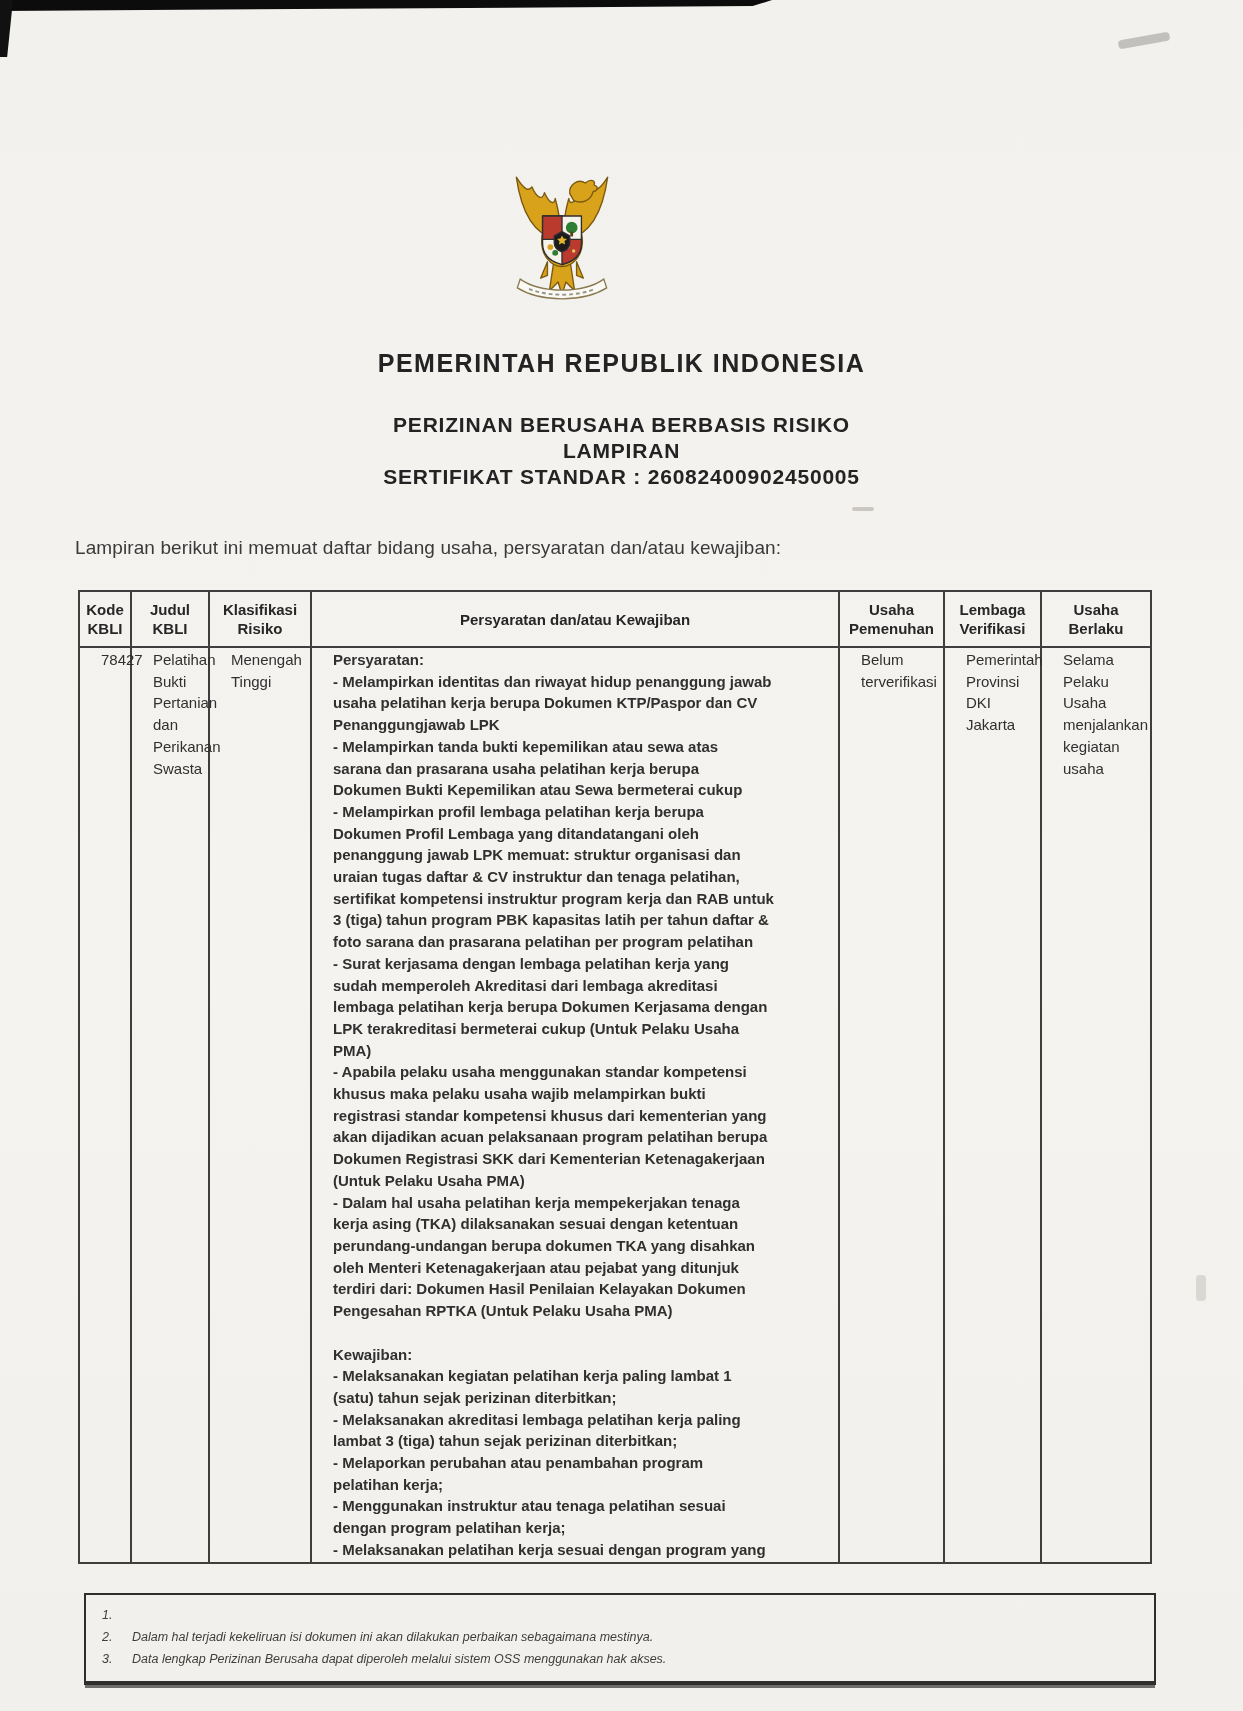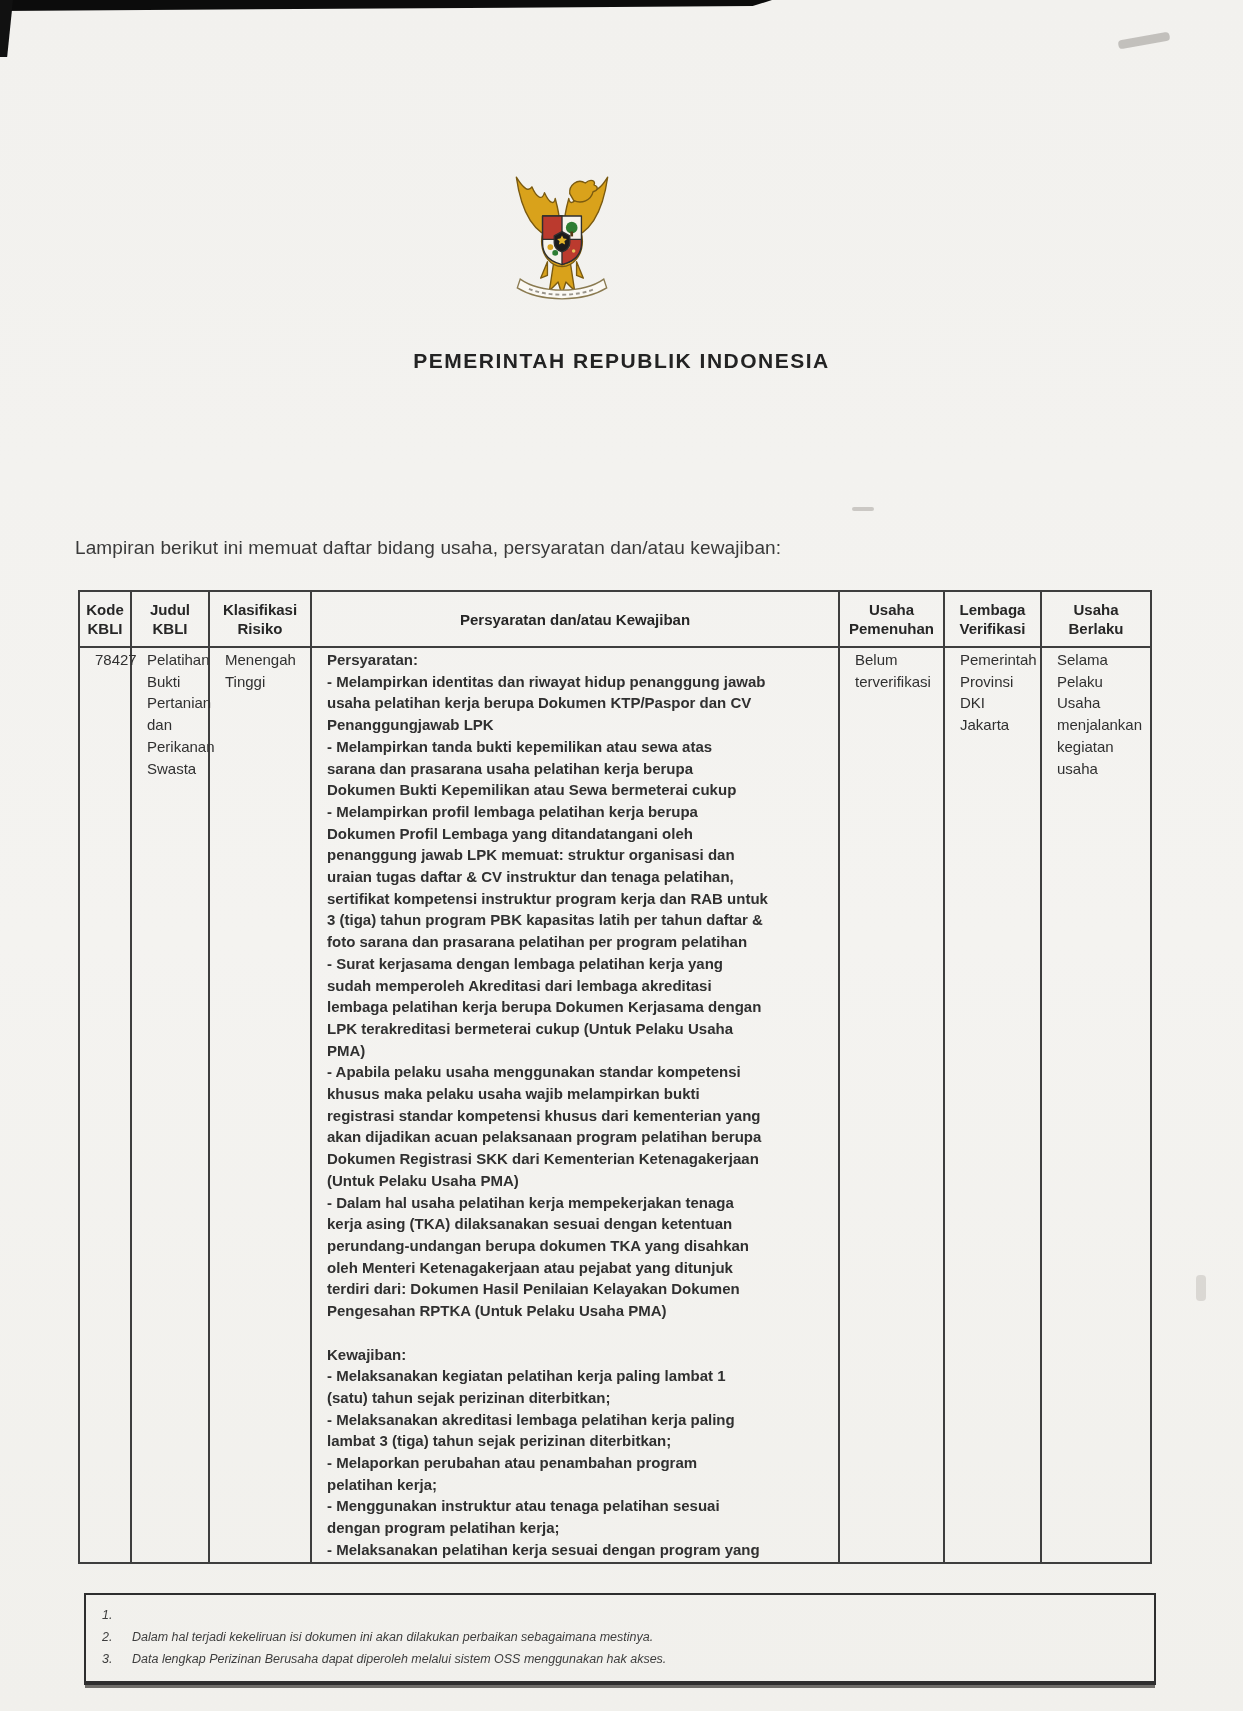--- a/index.html
+++ b/index.html
@@ -16,32 +16,32 @@
   .speck-a { position:absolute; top:36px; left:1118px; width:52px; height:9px; background:#9a9894;
     opacity:.55; transform:rotate(-10deg); border-radius:4px; }
   .speck-b { position:absolute; top:507px; left:852px; width:22px; height:4px; background:#b9b7b2;
     opacity:.7; border-radius:2px; }
   .speck-c { position:absolute; top:1275px; left:1196px; width:10px; height:26px; background:#c9c7c2;
     opacity:.6; border-radius:4px; }
 
   .emblem { position:absolute; left:494px; top:155px; width:136px; height:156px; }
 
   .title-gov { position:absolute; top:349px; left:0; width:100%; text-align:center;
-    font-size:21px; font-weight:bold; letter-spacing:1.5px; color:#232323; }
+    font-size:25px; font-weight:bold; letter-spacing:1.5px; color:#232323; }
   .title-block { position:absolute; top:412px; left:0; width:100%; text-align:center;
     font-size:21px; font-weight:bold; line-height:26px; letter-spacing:0.8px; color:#232323; }
 
   .intro { position:absolute; top:537px; left:75px; font-size:19px; letter-spacing:0.1px; color:#3a3a3a; }
 
   table.kbli { position:absolute; top:590px; left:78px; width:1072px;
     border-collapse:collapse; table-layout:fixed; }
   table.kbli th, table.kbli td { border:2px solid #3e3e3e; box-sizing:border-box; }
   table.kbli th { font-size:15px; font-weight:bold; text-align:center; vertical-align:middle;
     height:56px; line-height:19px; white-space:pre-line; padding:2px 1px; color:#262626; }
-  table.kbli td { font-size:15px; vertical-align:top; padding:1px 15px; line-height:21.7px;
+  table.kbli td { font-size:15px; vertical-align:top; padding:1px 21px; line-height:21.7px;
     white-space:pre-line; color:#303030; }
   td.c-pers { padding:1px 5px;font-weight:bold; }
 
   .footbox { position:absolute; top:1593px; left:84px; width:1072px; height:92px;
     border:2px solid #2e2e2e; border-bottom-width:4px; box-sizing:border-box;
     padding:9px 14px 6px 16px; box-shadow:0 4px 0 -1px #6f6d69; }
   .footnote { display:flex; font-style:italic; font-size:12.5px; line-height:22px; color:#3e3e3e; }
   .footnote .num { width:30px; flex:none; }
 </style>
 </head>
@@ -80,20 +80,25 @@
       </g>
       <g>
         <path d="M27,125 C48,140 92,140 113,125 L116,134 C92,149 48,149 24,134 Z" fill="#fbf9f4" stroke="#8a7a50" stroke-width="1.4"></path>
         <path d="M36,135 C55,143 85,143 104,135" fill="none" stroke="#9a958b" stroke-width="2" stroke-dasharray="4 3"></path>
       </g>
     </svg>
   </div>
 
   <div class="title-gov">PEMERINTAH REPUBLIK INDONESIA</div>
 
+  <div class="title-block">
+    <div>PERIZINAN BERUSAHA BERBASIS RISIKO</div>
+    <div>LAMPIRAN</div>
+    <div>SERTIFIKAT STANDAR : 26082400902450005</div>
+  </div>
 
   <div class="intro">Lampiran berikut ini memuat daftar bidang usaha, persyaratan dan/atau kewajiban:</div>
 
   <table class="kbli">
     <colgroup>
       <col style="width:52px">
         <col style="width:78px">
         <col style="width:102px">
       <col style="width:528px">
         <col style="width:105px">

